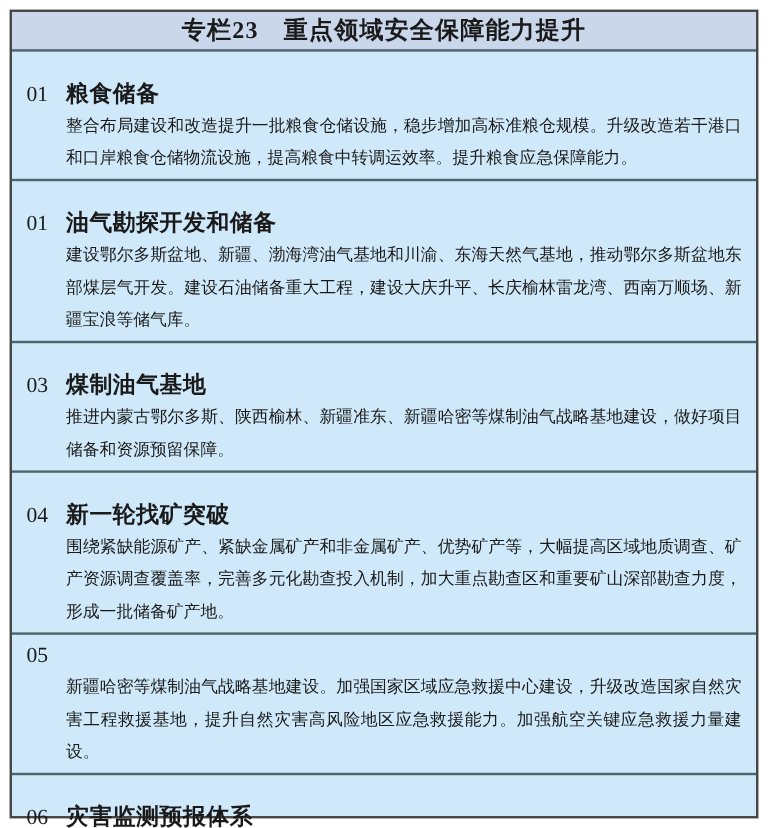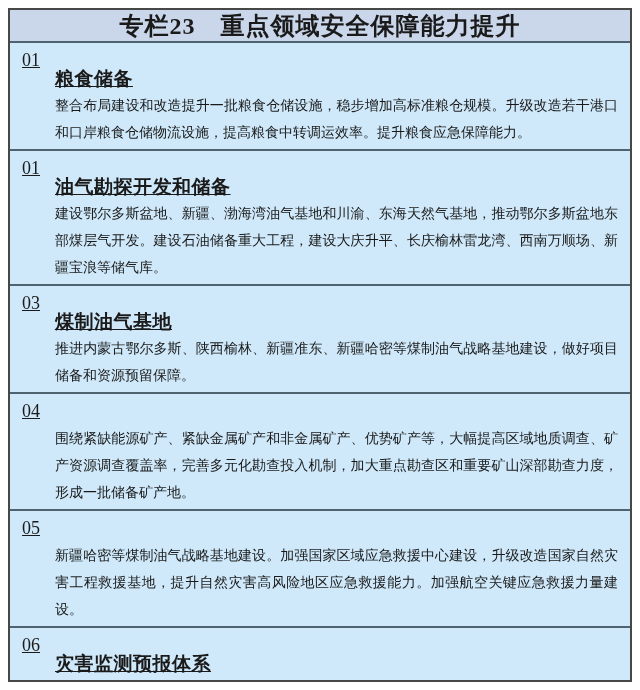--- a/index.html
+++ b/index.html
@@ -29,37 +29,36 @@
   }
   .titlebar {
     box-sizing: border-box;
     height: 33px;
     background: var(--header-bg, #cad7eb);
     border-bottom: 2px solid var(--divider, #4e6370);
     display: flex;
     align-items: center;
     justify-content: center;
     font-weight: bold;
-    font-size: 24px;
+    font-size: 20px;
     letter-spacing: 1px;
   }
   .section {
     box-sizing: border-box;
     padding: 4px 12px 3px 12px;
     border-bottom: 2px solid var(--divider, #4e6370);
   }
   .section:last-child {
     border-bottom: none;
   }
   .sec-head {
     display: flex;
-    align-items: flex-start;
+    align-items: flex-end;
     line-height: 27px;
     font-size: 19px;
-    text-decoration: underline;
   }
   .num {
     flex: 0 0 33px;
     font-weight: normal;
     font-size: 18px;
   }
   .head {
     font-weight: bold;
     letter-spacing: 0.5px;
     margin-top: 18px;
@@ -100,20 +99,21 @@
         <div class="sec-head">
           <span class="num">03</span>
           <span class="head">煤制油气基地</span>
         </div>
         <div class="sec-body">推进内蒙古鄂尔多斯、陕西榆林、新疆准东、新疆哈密等煤制油气战略基地建设，做好项目储备和资源预留保障。</div>
       </div>
 
       <div class="section">
         <div class="sec-head">
           <span class="num">04</span>
+          <span class="head">新一轮找矿突破</span>
         </div>
         <div class="sec-body">围绕紧缺能源矿产、紧缺金属矿产和非金属矿产、优势矿产等，大幅提高区域地质调查、矿产资源调查覆盖率，完善多元化勘查投入机制，加大重点勘查区和重要矿山深部勘查力度，形成一批储备矿产地。</div>
       </div>
 
       <div class="section">
         <div class="sec-head">
           <span class="num">05</span>
         </div>
         <div class="sec-body">新疆哈密等煤制油气战略基地建设。加强国家区域应急救援中心建设，升级改造国家自然灾害工程救援基地，提升自然灾害高风险地区应急救援能力。加强航空关键应急救援力量建设。</div>
       </div>

